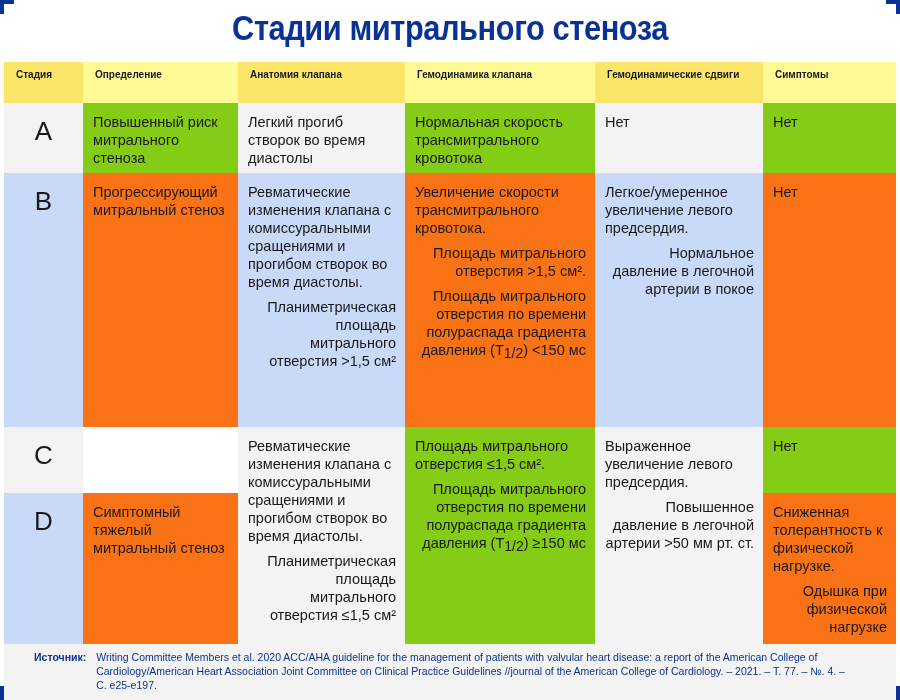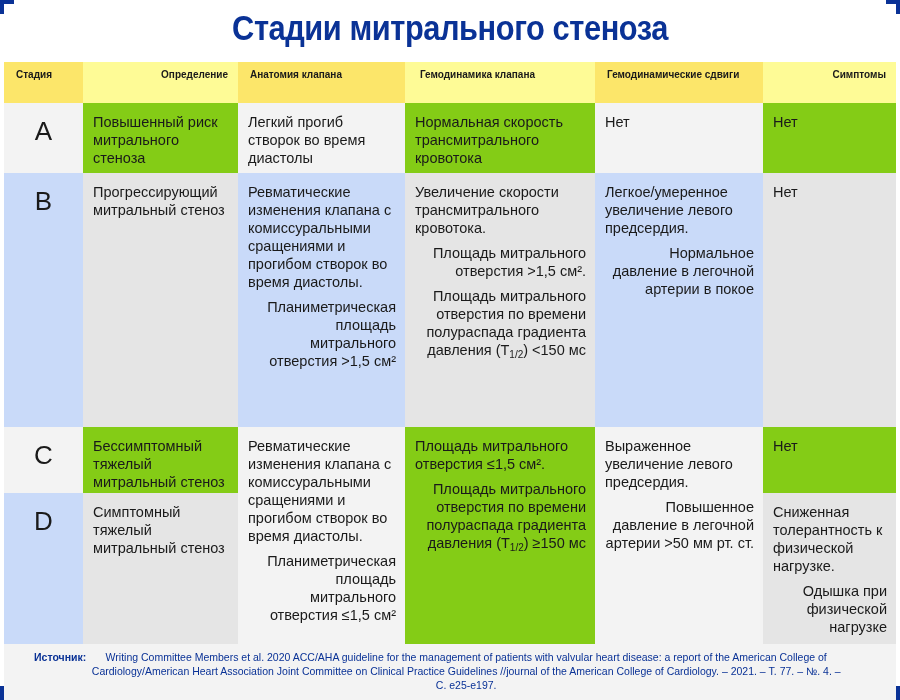--- a/index.html
+++ b/index.html
@@ -25,37 +25,37 @@
   .grid {
     position: absolute; left: 4px; top: 62px; width: 892px; height: 582px;
     display: grid;
     grid-template-columns: 79px 155px 167px 190px 168px 133px;
     grid-template-rows: 41px 70px 254px 66px 151px;
   }
   .cell { padding: 10px 9px 0 10px; font-size: 14.5px; line-height: 18px; }
   .cell p + p { margin-top: 7px; text-align: right; }
   .hdr { font-weight: bold; font-size: 10px; line-height: 18px; padding: 4px 10px 0 12px; }
   .hdr.odd { background: #fce66a; }
-  .hdr.even { background: #fefb96; text-align: right; }
+  .hdr.even { background: #fefb96; }
   .stage { font-size: 26px; text-align: center; padding-top: 14px; padding-left: 0; padding-right: 0; line-height: 28px; }
 
   .bg-grey { background: #f3f3f3; }
   .bg-white { background: #84cc16; }
-  .bg-blue1 { background: #e5e5e5; }
+  .bg-blue1 { background: #f97316; }
   .bg-blue2 { background: #c9daf9; }
 
-  sub { font-size: 10px; vertical-align: -3px; line-height: 0; }
+  sub { font-size: 14px; vertical-align: -3px; line-height: 0; }
 
   .footer {
     position: absolute; left: 4px; top: 644px; width: 892px; height: 56px;
     background: #f3f3f3; padding: 6px 0 0 30px; display: flex;
     font-size: 10.5px; line-height: 14px; color: #0a3296;
   }
-  .footer .label { font-weight: bold; margin-right: 0; white-space: nowrap; }
-  .footer .text { width: 760px; text-align: center; }
+  .footer .label { font-weight: bold; margin-right: 10px; white-space: nowrap; }
+  .footer .text { width: 760px; }
 </style>
 </head>
 <body>
 
 <div class="corner c-tl-h"></div>
 <div class="corner c-tl-v"></div>
 <div class="corner c-tr-h"></div>
 <div class="corner c-tr-v"></div>
 <div class="corner c-bl-h"></div>
 <div class="corner c-bl-v"></div>
@@ -101,21 +101,20 @@
   </div>
   <div class="cell bg-blue2" style="grid-column:5;grid-row:3">
     <p>Легкое/умеренное увеличение левого предсердия.</p>
     <p>Нормальное давление в легочной артерии в покое</p>
   </div>
   <div class="cell bg-blue1" style="grid-column:6;grid-row:3">
       <p>Нет</p>
     </div>
 
   <div class="cell stage bg-grey" style="grid-column:1;grid-row:4">C</div>
-  <div class="cell bg-white" style="grid-column:2;grid-row:4">Бессимптомный тяжелый митральный стеноз</div>
 
   <div class="cell bg-grey" style="grid-column:3;grid-row:4 / span 2">
     <p>Ревматические изменения клапана с комиссуральными сращениями и прогибом створок во время диастолы.</p>
     <p>Планиметрическая площадь митрального отверстия ≤1,5 см²</p>
   </div>
   <div class="cell bg-white" style="grid-column:4;grid-row:4 / span 2">
     <p>Площадь митрального отверстия ≤1,5 см².</p>
     <p><span>Площадь митрального отверстия по времени полураспада градиента давления (T</span><sub>1/2</sub><span>) ≥150 мс</span></p>
   </div>
   <div class="cell bg-grey" style="grid-column:5;grid-row:4 / span 2">

